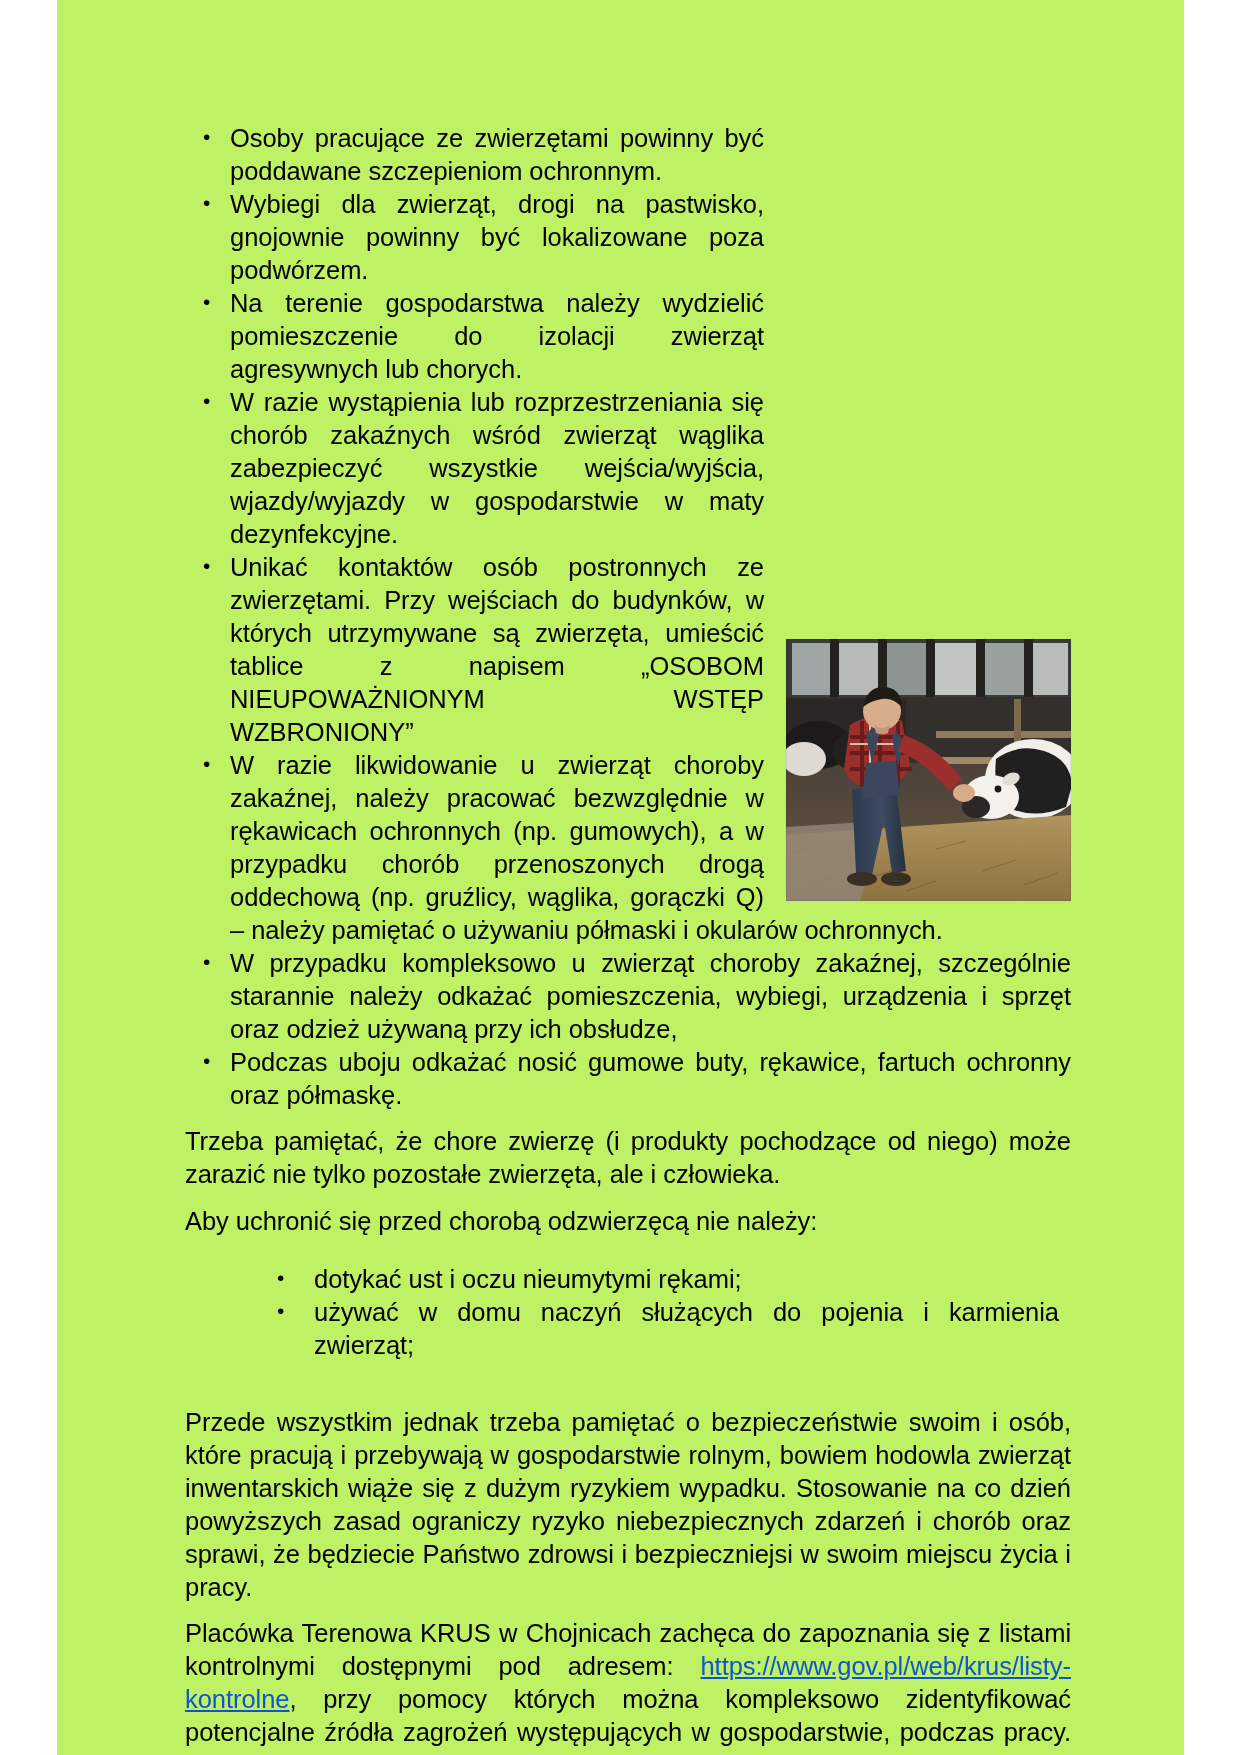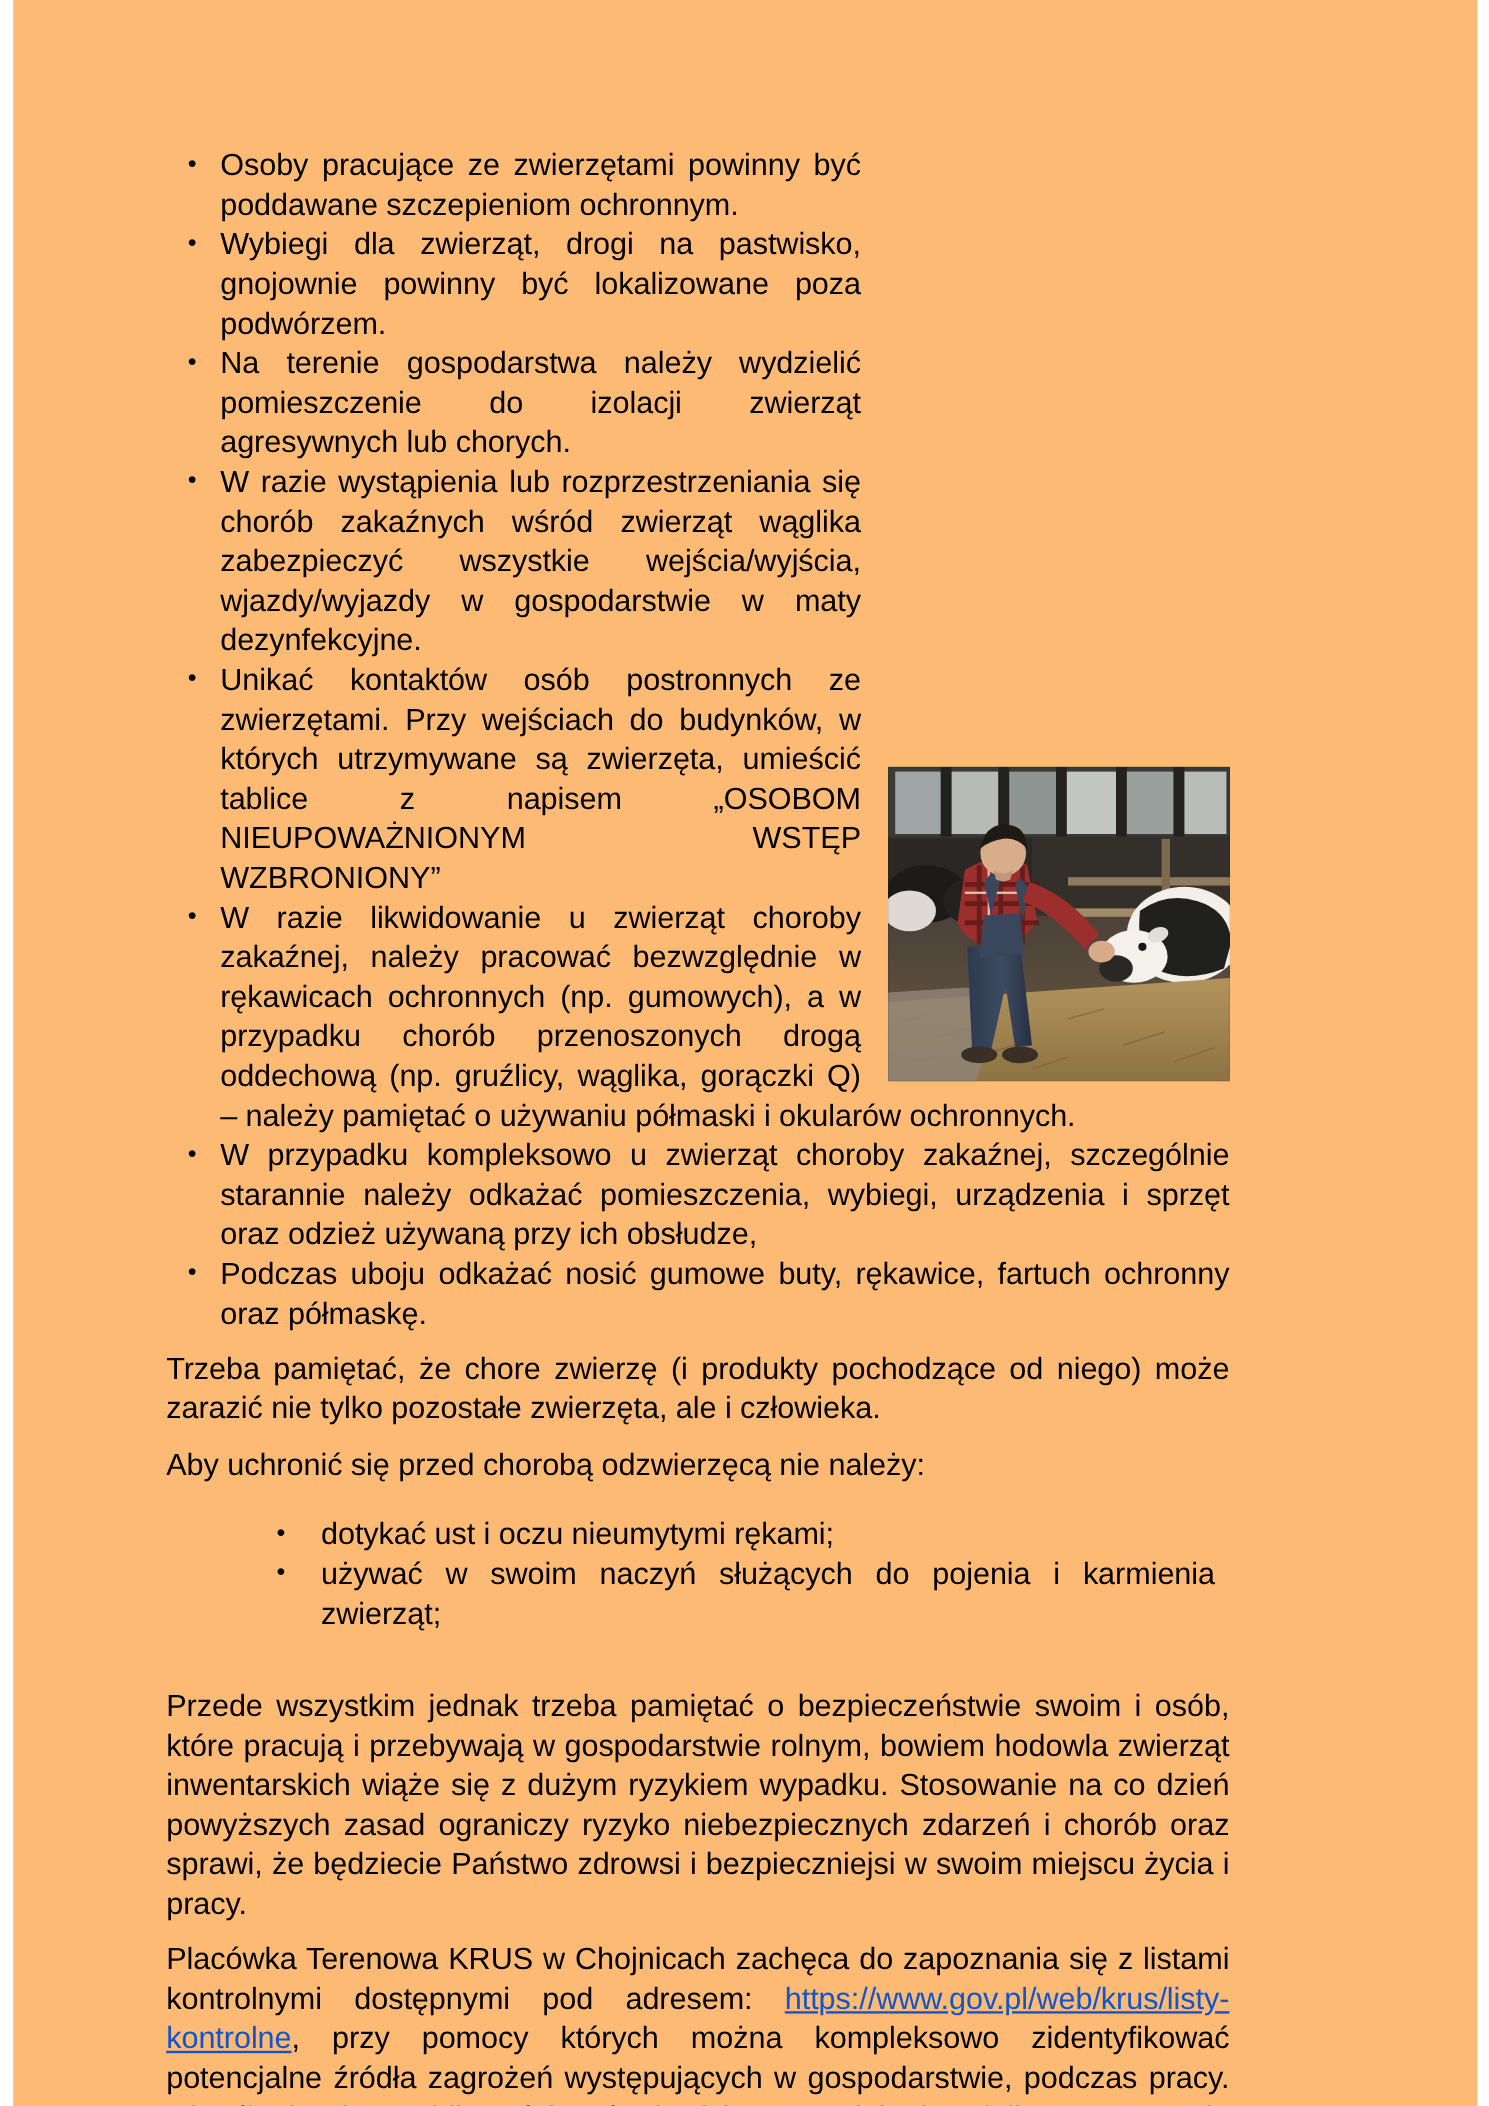--- a/index.html
+++ b/index.html
@@ -7,24 +7,24 @@
     margin: 0;
     padding: 0;
     background: #ffffff;
   }
   body {
     font-family: "Liberation Sans", sans-serif;
     color: #000000;
   }
   .page {
     position: relative;
-    width: 1220px;
+    width: 1127px;
     height: 1755px;
     margin: 0 auto;
-    background: #fdba74;
+    background: #bef264;
     overflow: hidden;
     box-sizing: border-box;
   }
   .content {
     position: absolute;
     left: 128px;
     top: 122px;
     width: 886px;
   }
 
@@ -245,21 +245,21 @@
     <p class="body-text">Trzeba pamiętać, że chore zwierzę (i produkty pochodzące od niego) może zarazić nie tylko pozostałe zwierzęta, ale i człowieka.</p>
 
     <div class="spacer-sm"></div>
 
     <p class="body-text nowrap-end">Aby uchronić się przed chorobą odzwierzęcą nie należy:</p>
 
     <div class="spacer-sm"></div>
 
     <ul class="sub-list">
       <li>dotykać ust i oczu nieumytymi rękami;</li>
-      <li>używać w swoim naczyń służących do pojenia i karmienia zwierząt;</li>
+      <li>używać w domu naczyń służących do pojenia i karmienia zwierząt;</li>
     </ul>
 
     <div class="spacer-md"></div>
 
     <p class="body-text">Przede wszystkim jednak trzeba pamiętać o bezpieczeństwie swoim i osób, które pracują i przebywają w gospodarstwie rolnym, bowiem hodowla zwierząt inwentarskich wiąże się z dużym ryzykiem wypadku. Stosowanie na co dzień powyższych zasad ograniczy ryzyko niebezpiecznych zdarzeń i chorób oraz sprawi, że będziecie Państwo zdrowsi i bezpieczniejsi w swoim miejscu życia i pracy.</p>
 
     <div class="spacer-sm"></div>
 
     <p class="body-text"><span>Placówka Terenowa KRUS w Chojnicach zachęca do zapoznania się z listami kontrolnymi dostępnymi pod adresem: </span><a class="doc-link" href="#">https://www.gov.pl/web/krus/listy-kontrolne</a><span>, przy pomocy których można kompleksowo zidentyfikować potencjalne źródła zagrożeń występujących w gospodarstwie, podczas pracy. Określenie nieprawidłowości w środowisku pracy i życia rolnika, a następnie ich likwidowanie, to dobry początek w dążeniu do zadbania o bezpieczeństwo.</span></p>
 

